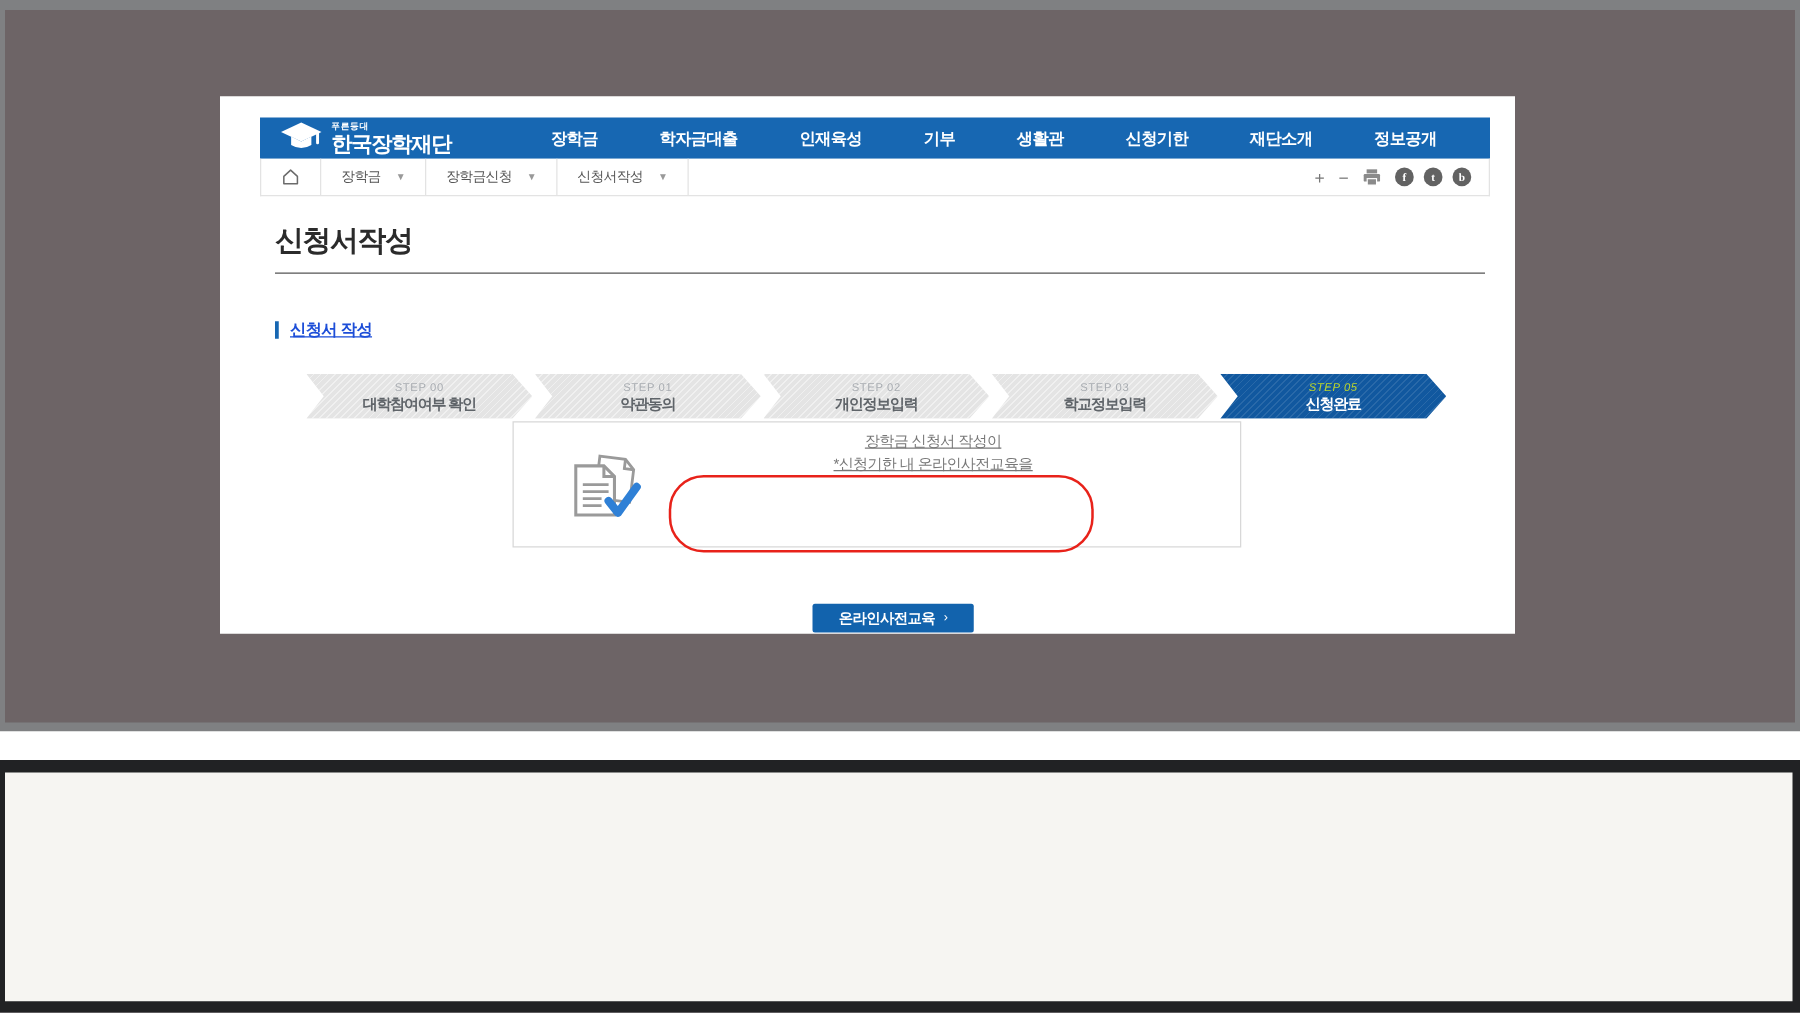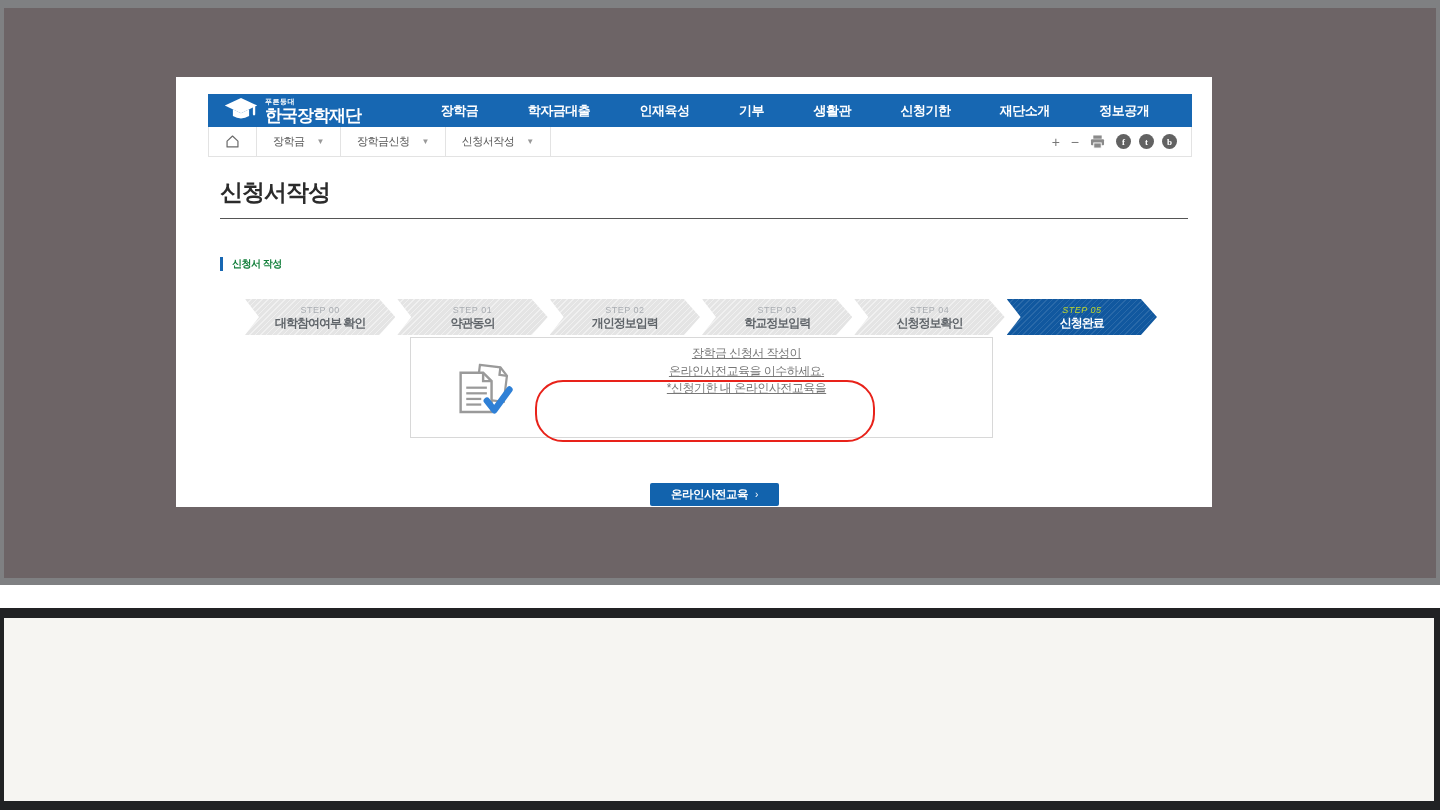--- a/index.html
+++ b/index.html
@@ -89,22 +89,22 @@
     font-size:23px; font-weight:bold; color:#2b2b2b; letter-spacing:-1px;
   }
   .title-rule {
     position:absolute; left:44px; top:141px; width:968px; height:0;
     border-top:1px solid #555;
   }
 
   
   .section-title {
     position:absolute; left:44px; top:180px;
-    font-size:10px; font-weight:bold; color:#15803d; letter-spacing:-0.5px;
-    padding-left:9px; border-left:3px solid #1767b2; line-height:14px;
+    font-size:13px; font-weight:bold; color:#1d4ed8; letter-spacing:-0.5px;
+    padding-left:9px; border-left:3px solid #1767b2; line-height:14px;text-decoration:underline;
   }
 
   
   .steps {
     position:absolute; left:69px; top:206px; width:912px; height:36px;
     display:flex; gap:2px;margin-top:16px;
   }
   .step {
     flex:1; height:36px;
     background-color:#e4e4e4;
@@ -252,24 +252,20 @@
         <div class="step">
           <span class="step-no">STEP 02</span>
           <span class="step-label">개인정보입력</span>
         </div>
 
         <div class="step">
           <span class="step-no">STEP 03</span>
           <span class="step-label">학교정보입력</span>
         </div>
 
-        <div class="step">
-          <span class="step-no">STEP 04</span>
-          <span class="step-label">신청정보확인</span>
-        </div>
 
         <div class="step active">
           <span class="step-no">STEP 05</span>
           <span class="step-label">신청완료</span>
         </div>
       </div>
 
     <div class="message-box">
       <svg class="doc-icon" viewBox="0 0 64 58">
         <g transform="rotate(7 44 24)">
@@ -282,21 +278,20 @@
         <line x1="12" y1="32" x2="34" y2="32" stroke="#9a9a9a" stroke-width="2.4"></line>
         <line x1="12" y1="38" x2="28" y2="38" stroke="#9a9a9a" stroke-width="2.4"></line>
         <line x1="12" y1="44" x2="28" y2="44" stroke="#9a9a9a" stroke-width="2.4"></line>
         <path d="M34 40 l8 10 l16 -22" fill="none" stroke="#2f80d6" stroke-width="7" stroke-linecap="round" stroke-linejoin="round"></path>
       </svg>
       <div class="message-lines">
 
           <div>장학금 신청서 작성이</div>
 
 
-          <div>온라인사전교육을 이수하세요.</div>
 
           <div>*신청기한 내 온라인사전교육을</div>
 
         </div>
     </div>
 
     <div class="red-annotation"></div>
 
     <button class="action-button">
       <span>온라인사전교육</span>

